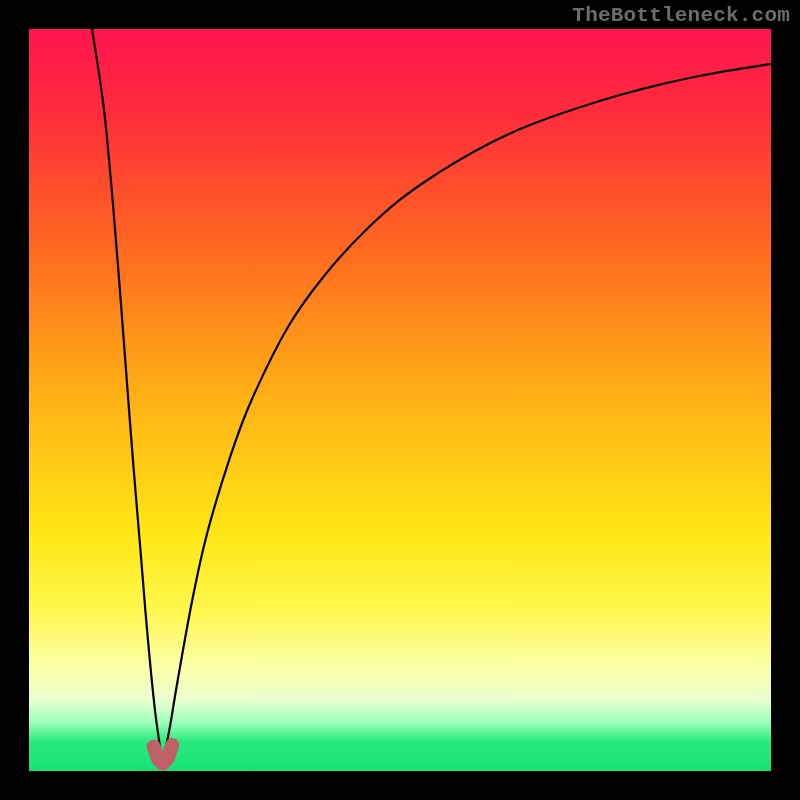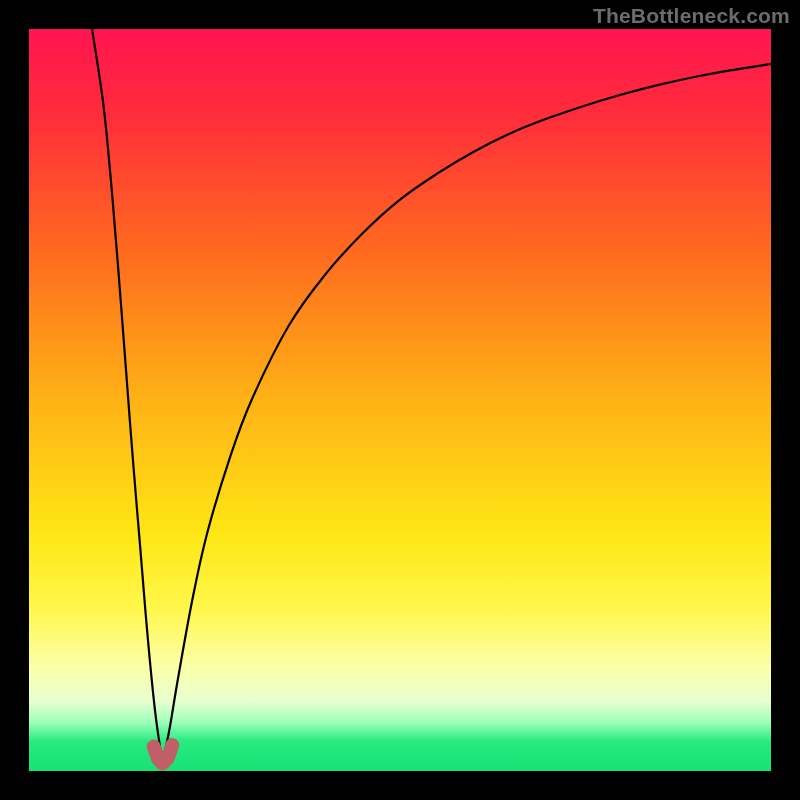--- a/index.html
+++ b/index.html
@@ -24,21 +24,21 @@
     height: 742px;
   }
   .watermark {
     position: absolute;
     top: 4px;
     right: 10px;
     font-size: 21px;
     font-weight: 600;
     letter-spacing: 0.2px;
     color: #6c6c6c;
-    font-family: Liberation Sans, sans-serif;
+    font-family: Liberation Mono, monospace;
     text-align: center;
   }
   svg { display: block; }
 </style>
 </head>
 <body>
 
 <div class="frame">
   <div class="plot">
     <svg id="chart-svg" width="742" height="742" viewBox="0 0 742 742">

